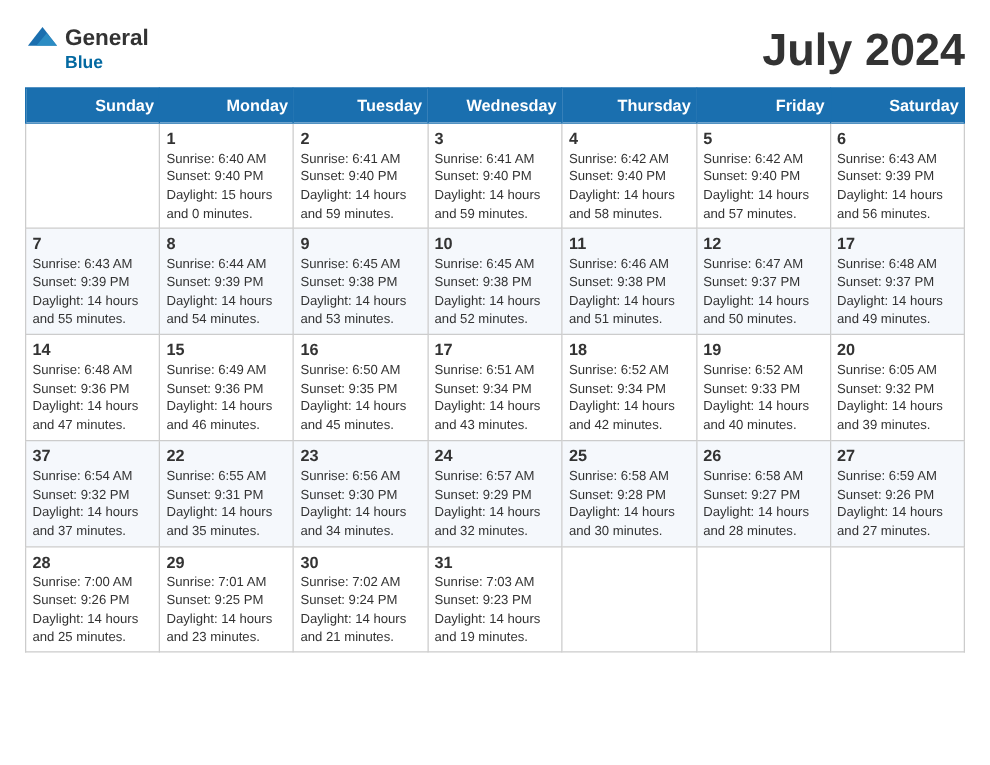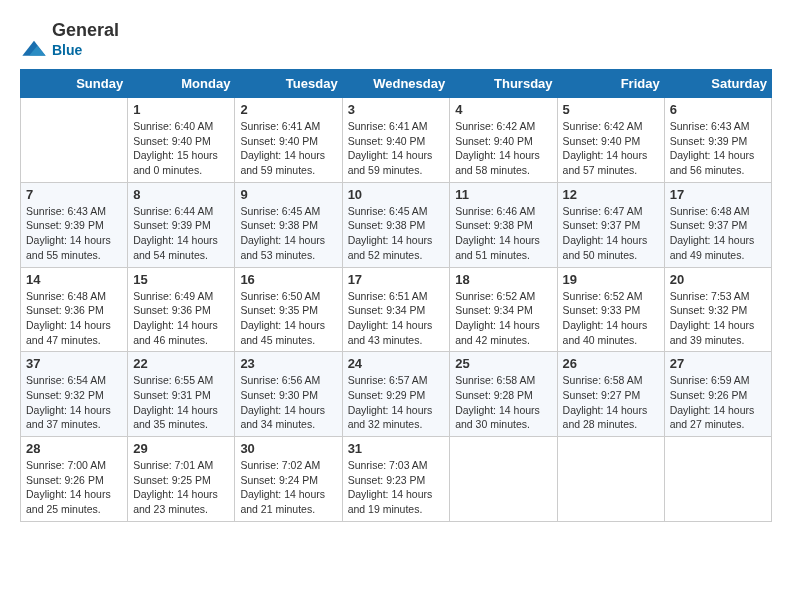--- a/index.html
+++ b/index.html
@@ -11,21 +11,21 @@
       padding: 20px;
     }
     .header-area {
       display: flex;
       justify-content: space-between;
       align-items: flex-start;
       margin-bottom: 10px;
     }
     .logo {
       display: flex;
-      align-items: flex-end;
+      align-items: flex-start;
       gap: 4px;
     }
     .logo-text-general {
       font-size: 18px;
       font-weight: bold;
       color: #333;
     }
     .logo-text-blue {
       font-size: 14px;
       font-weight: bold;
@@ -99,20 +99,21 @@
     <svg class="logo-icon" width="32" height="24" viewBox="0 0 32 24">
       <polygon points="16,2 30,20 2,20" fill="#1a6faf"></polygon>
       <polygon points="20,8 30,20 10,20" fill="#3399cc" opacity="0.7"></polygon>
     </svg>
     <div>
       <span class="logo-text-general">General</span><br>
       <span class="logo-text-blue">Blue</span>
     </div>
   </div>
   <div class="title-block">
+    <div class="month-year">July 2024</div>
   </div>
 </div>
 
 <table>
   <thead>
     <tr id="header-row">
         <th>Sunday</th>
         <th>Monday</th>
         <th>Tuesday</th>
         <th>Wednesday</th>
@@ -199,21 +200,21 @@
         <td>
           <span class="day-number">18</span>
           <div class="day-info"><span>Sunrise: 6:52 AM</span><br><span>Sunset: 9:34 PM</span><br><span>Daylight: 14 hours</span><br><span>and 42 minutes.</span></div>
         </td>
         <td>
           <span class="day-number">19</span>
           <div class="day-info"><span>Sunrise: 6:52 AM</span><br><span>Sunset: 9:33 PM</span><br><span>Daylight: 14 hours</span><br><span>and 40 minutes.</span></div>
         </td>
         <td>
           <span class="day-number">20</span>
-          <div class="day-info"><span>Sunrise: 7:53 AM</span><br><span>Sunset: 9:32 PM</span><br><span>Daylight: 14 hours</span><br><span>and 39 minutes.</span></div>
+          <div class="day-info"><span>Sunrise: 6:05 AM</span><br><span>Sunset: 9:32 PM</span><br><span>Daylight: 14 hours</span><br><span>and 39 minutes.</span></div>
         </td>
       </tr>
       <tr>
         <td>
           <span class="day-number">37</span>
           <div class="day-info"><span>Sunrise: 6:54 AM</span><br><span>Sunset: 9:32 PM</span><br><span>Daylight: 14 hours</span><br><span>and 37 minutes.</span></div>
         </td>
         <td>
           <span class="day-number">22</span>
           <div class="day-info"><span>Sunrise: 6:55 AM</span><br><span>Sunset: 9:31 PM</span><br><span>Daylight: 14 hours</span><br><span>and 35 minutes.</span></div>

